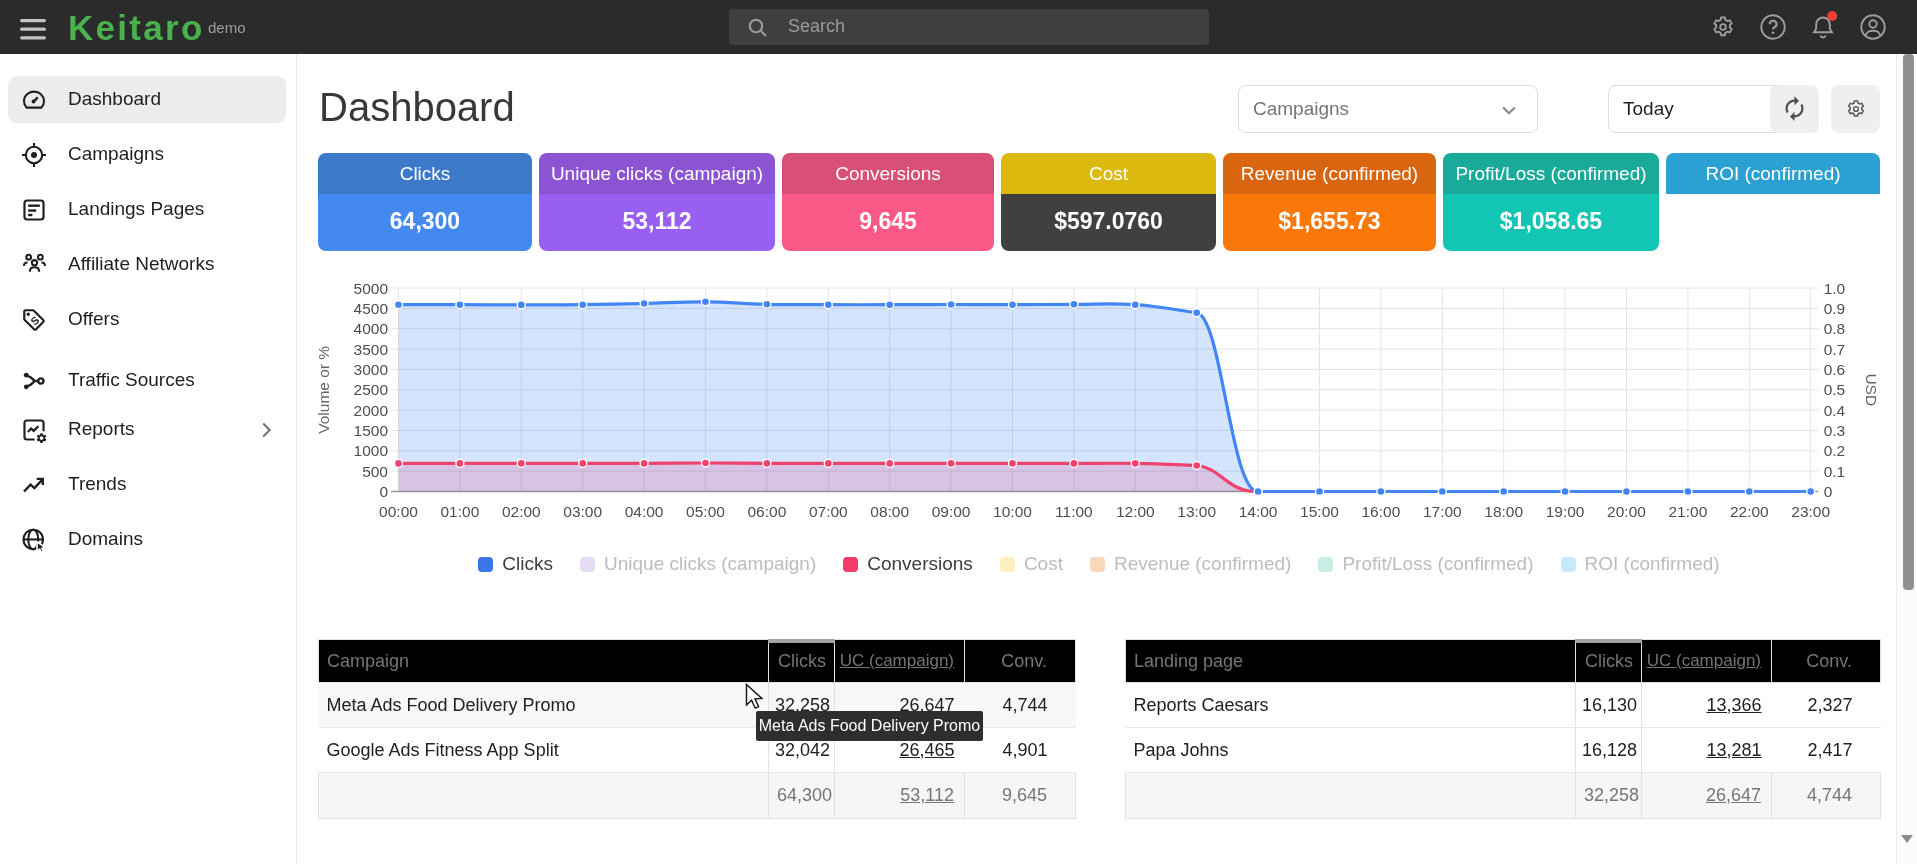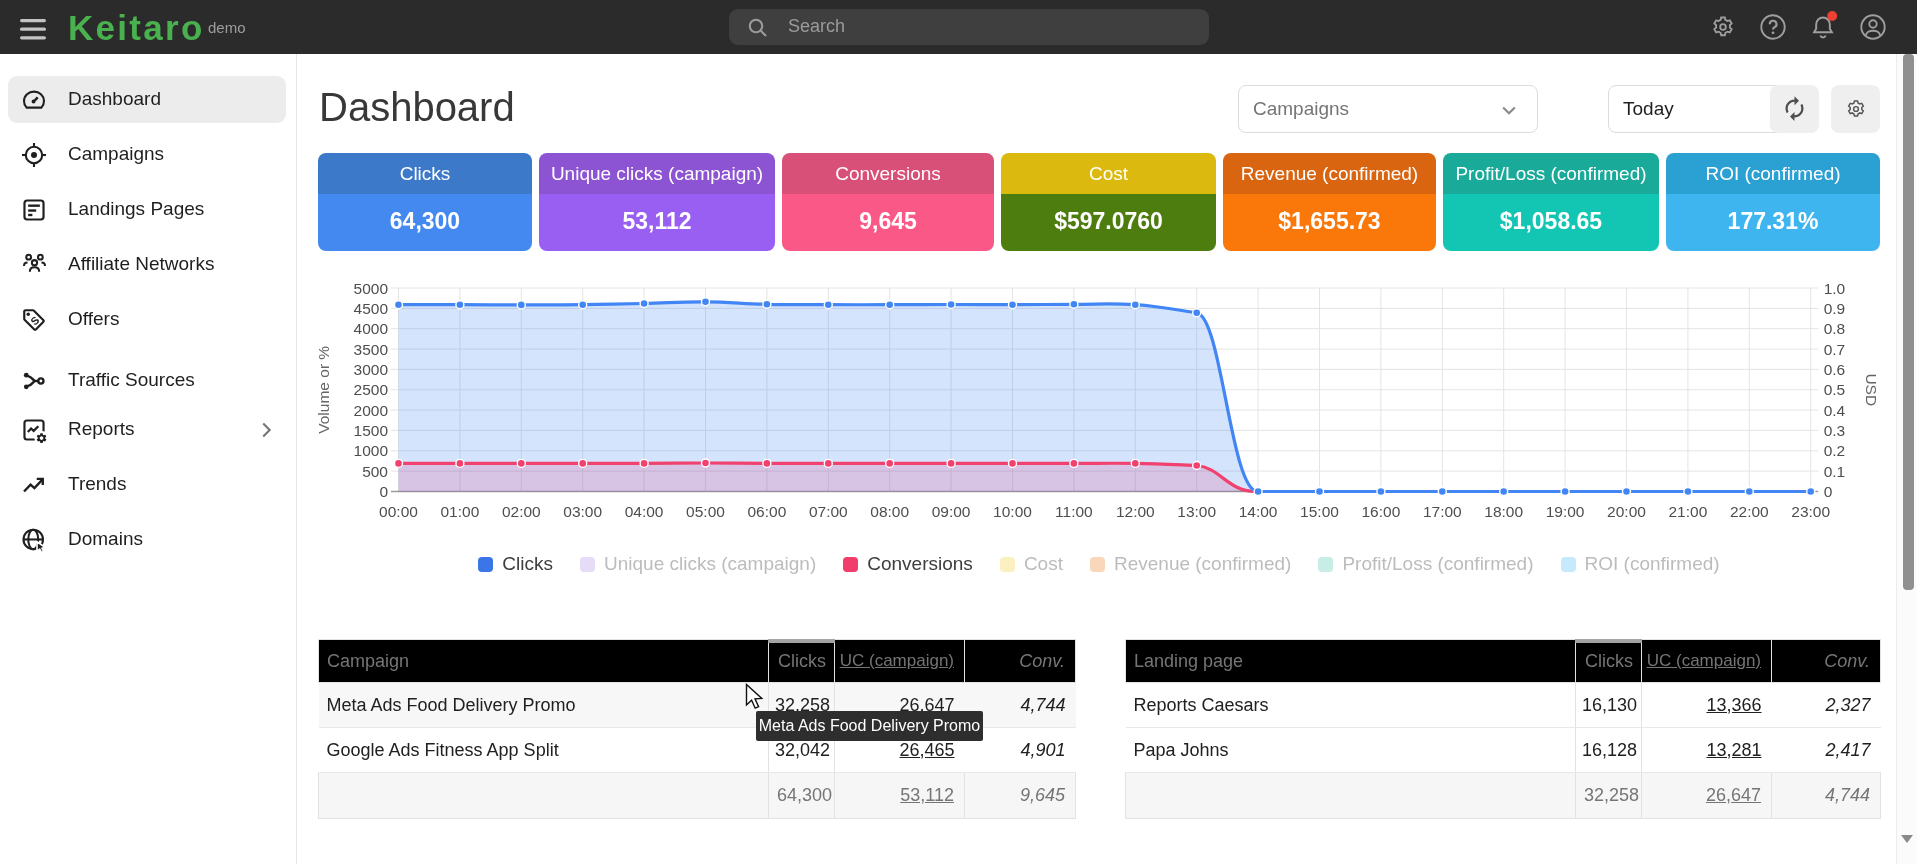--- a/index.html
+++ b/index.html
@@ -4,21 +4,21 @@
 <title>Dashboard</title>
 <style>
   * { margin:0; padding:0; box-sizing:border-box; }
   html,body { width:1917px; height:864px; overflow:hidden; background:#fff;
     font-family:"Liberation Sans", sans-serif; }
   #app { position:relative; width:1917px; height:864px; overflow:hidden; }
   
   #topbar { position:absolute; left:0; top:0; width:1917px; height:54px; background:#2b2b2b; z-index:30; }
   #logo { position:absolute; left:68px; top:8px; font-size:35px; font-weight:bold; color:#49b14e; letter-spacing:2.3px;}
   #demo { position:absolute; left:208px; top:19px; font-size:15px; color:#9e9e9e; }
-  #searchbox { position:absolute; left:729px; top:9px; width:480px; height:36px; background:#3f3f3f; border-radius:9px; }
+  #searchbox { position:absolute; left:729px; top:9px; width:480px; height:36px; background:#3f3f3f; border-radius:4px; }
   #searchbox span { position:absolute; left:59px; top:7px; font-size:18px; color:#9b9b9b; }
   .hicon { position:absolute; top:14px; }
   
   #sidebar { position:absolute; left:0; top:54px; width:297px; height:810px; background:#fff; border-right:1px solid #e7e7e7; }
   .mitem { position:absolute; left:8px; width:278px; height:47px; border-radius:9px; }
   .mitem.active { background:#ececec; }
   .mitem .mic { position:absolute; left:13px; top:11px; }
   .mitem .mlabel { position:absolute; left:60px; top:12px; font-size:19px; color:#1f1f1f; }
   
   #title { position:absolute; left:319px; top:85px; font-size:40px; color:#383838; }
@@ -32,21 +32,21 @@
   
   #legend { position:absolute; left:318px; top:553px; width:1562px; display:flex; justify-content:center; align-items:center; }
   .litem { display:flex; align-items:center; margin:0 13.5px; white-space:nowrap; }
   .lsq { width:15px; height:15px; border-radius:4px; margin-right:9px; }
   .ltext { font-size:19px; color:#3d3d3d; }
   .inactive .ltext { color:#bcbcbc; }
   
   table.dt { position:absolute; border-collapse:collapse; table-layout:fixed; font-size:18px; }
   table.dt td { padding:0 8px; overflow:hidden; white-space:nowrap; }
   table.dt td.uc { padding:0 10px 0 4px;text-decoration:underline; }
-  table.dt td.cc { padding:0 10px 0 4px;font-style:italic; }
+  table.dt td.cc { padding:0 28px 0 4px; }
   table.dt td.cb { padding:0 6px; }
   .dt .hrow td { color:#757575; background:#000000; border:1px solid #e2e2e2; height:43px; font-size:18px; }
   .dt .hrow td.uc { font-size:17px; }
   .dt .brow td { color:#212121; border-bottom:1px solid #e8e8e8; height:45px; background:#fff; }
   .dt .brow.hov td { background:#f7f7f7; }
   .dt .brow td.cb { border-left:1px solid #e2e2e2; border-right:1px solid #e2e2e2; }
   .dt .frow td { color:#757575; background:#f6f6f6; border:1px solid #e2e2e2; height:46px; }
   .dt td.num { text-align:right; }
   #tooltip { position:absolute; left:756px; top:711px; width:227px; height:30px; background:#2e2e2e;
      color:#fff; font-size:16px; text-align:center; line-height:30px; border-radius:2px; z-index:40; white-space:nowrap;}
@@ -215,33 +215,32 @@
 <div class="card" style="left:539px;width:236px">
       <div class="ch" style="background:#8c54d2">Unique clicks (campaign)</div>
       <div class="cv" style="background:#985ff2">53,112</div>
     </div>
 <div class="card" style="left:782px;width:212px">
       <div class="ch" style="background:#d84f78">Conversions</div>
       <div class="cv" style="background:#fa5987">9,645</div>
     </div>
 <div class="card" style="left:1001px;width:215px">
       <div class="ch" style="background:#dcb90f">Cost</div>
-      <div class="cv" style="background:#4d7c0f">$597.0760</div>
+      <div class="cv" style="background:#404040">$597.0760</div>
     </div>
 <div class="card" style="left:1223px;width:213px">
       <div class="ch" style="background:#d96511">Revenue (confirmed)</div>
       <div class="cv" style="background:#fa780a">$1,655.73</div>
     </div>
 <div class="card" style="left:1443px;width:216px">
       <div class="ch" style="background:#19aa9a">Profit/Loss (confirmed)</div>
       <div class="cv" style="background:#13c5b3">$1,058.65</div>
     </div>
 <div class="card" style="left:1666px;width:214px">
       <div class="ch" style="background:#2ba0d2">ROI (confirmed)</div>
-      <div class="cv" style="background:#3fb5f0">177.31%</div>
     </div>
 <svg id="chart" width="1562" height="250" viewBox="0 0 1562 250" style="position:absolute;left:318px;top:280px;overflow:visible">
       <g stroke="#e4e4e4" stroke-width="1">
         <line x1="80.5" y1="8.0" x2="80.5" y2="211.5"></line>
         <line x1="141.9" y1="8.0" x2="141.9" y2="211.5"></line>
         <line x1="203.3" y1="8.0" x2="203.3" y2="211.5"></line>
         <line x1="264.7" y1="8.0" x2="264.7" y2="211.5"></line>
         <line x1="326.1" y1="8.0" x2="326.1" y2="211.5"></line>
         <line x1="387.5" y1="8.0" x2="387.5" y2="211.5"></line>
         <line x1="448.9" y1="8.0" x2="448.9" y2="211.5"></line>

